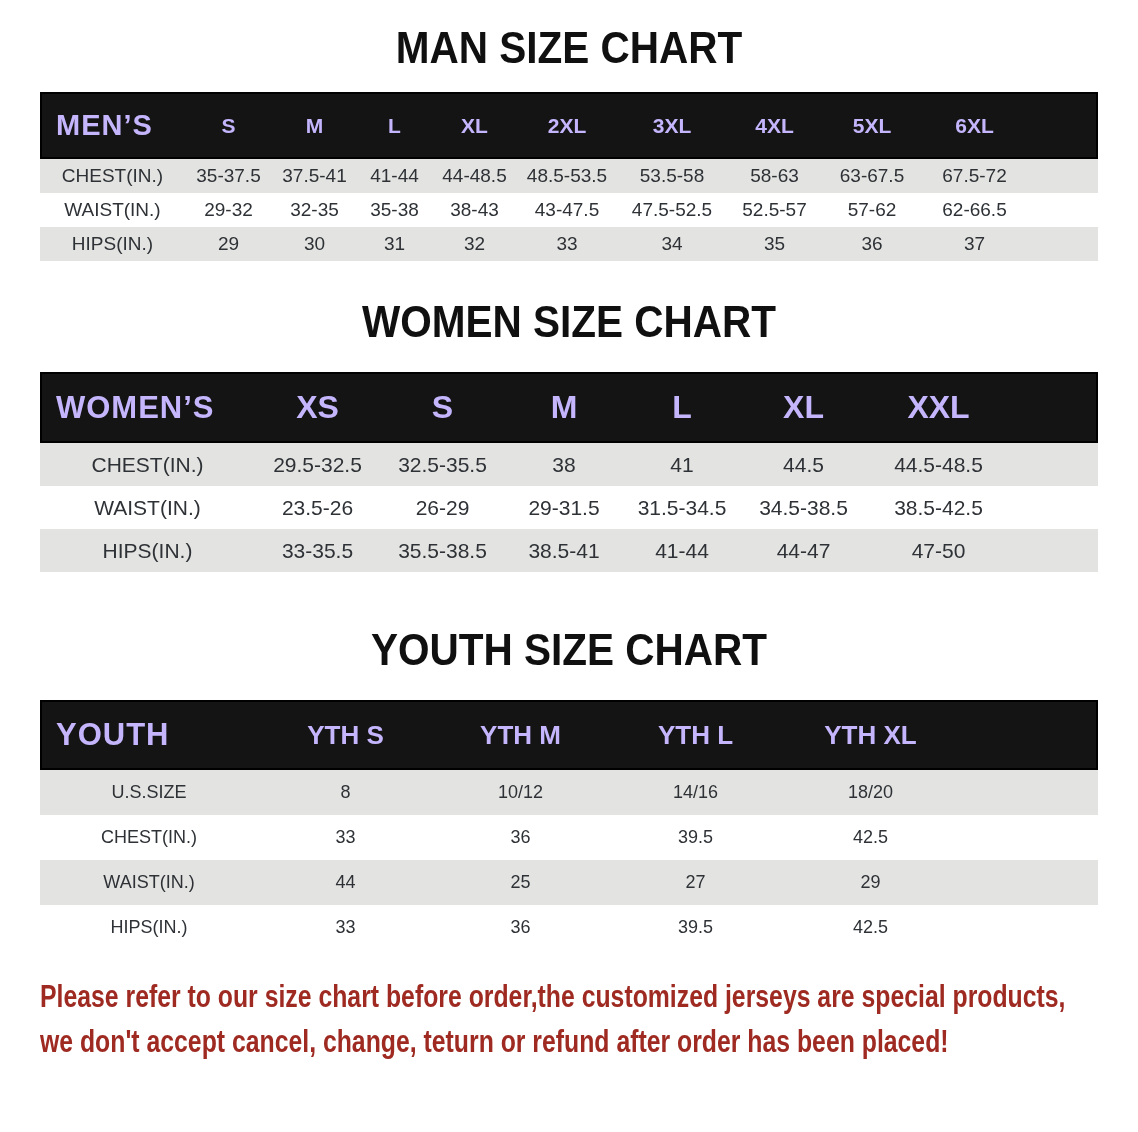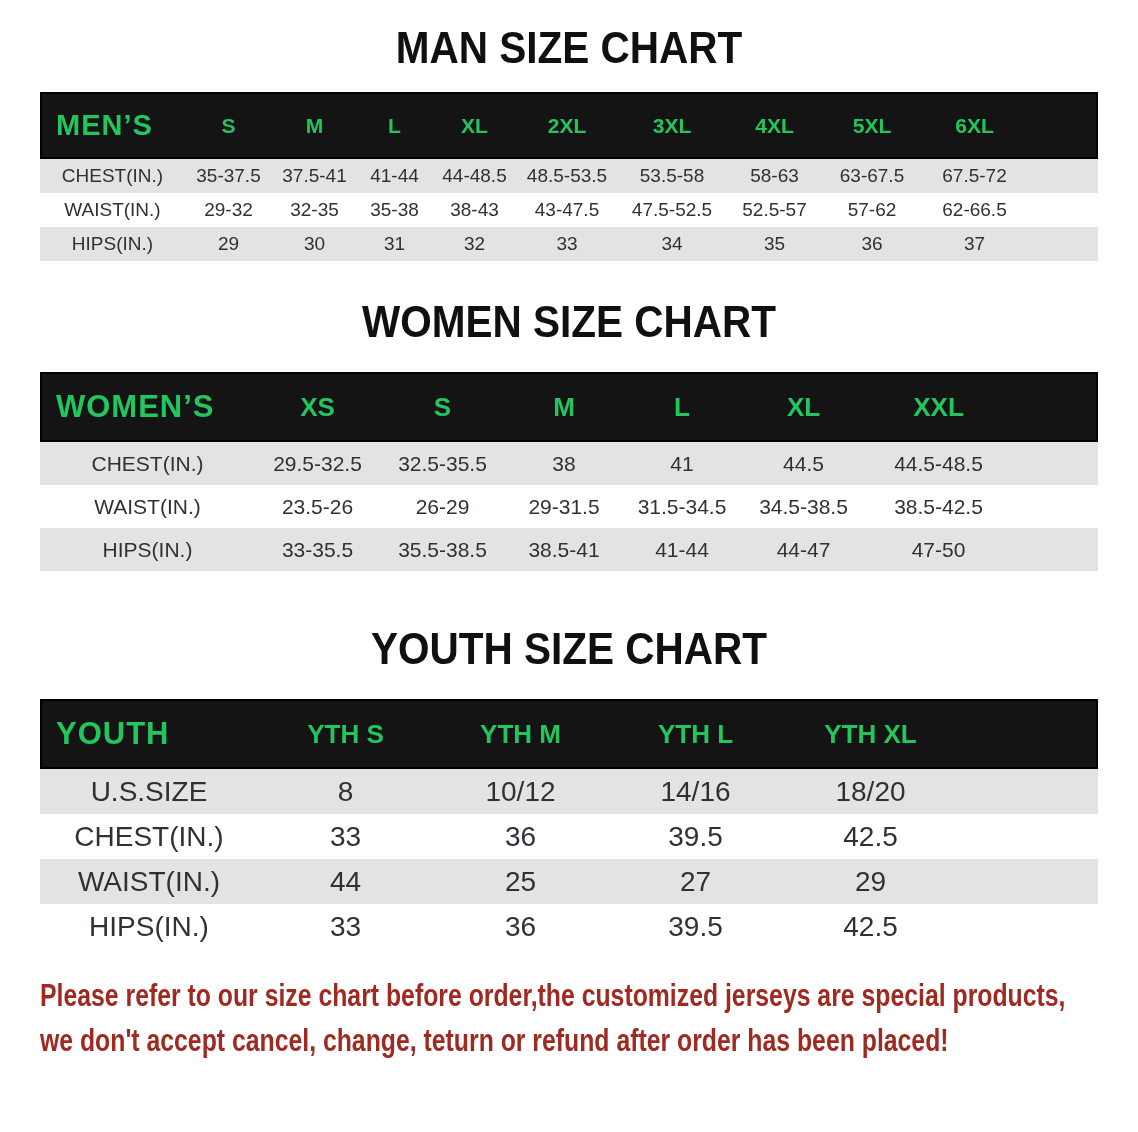--- a/index.html
+++ b/index.html
@@ -31,46 +31,46 @@
   
   .size-table{
     border-collapse:collapse;table-layout:fixed;
     width:1058px;margin-left:40px;
   }
   .section-men   .size-table{margin-top:18px;}
   .section-women .size-table{margin-top:24px;}
   .section-youth .size-table{margin-top:24px;}
   .size-table thead tr{background:#141414;box-shadow:inset 0 0 0 2px #000;}
   .size-table thead th{
-    color:#22c55e;font-weight:bold;text-align:center;vertical-align:middle;
+    color:#c4b5fd;font-weight:bold;text-align:center;vertical-align:middle;
     padding:17px;white-space:nowrap;
   }
   .size-table th.group-label{
     text-align:left;padding-left:16px;letter-spacing:1px;
   }
   .size-table tbody td{
     text-align:center;vertical-align:middle;color:#2e3236;
     padding:0;white-space:nowrap;
   }
   .size-table tbody tr.stripe{background:#e3e3e1;}
   .size-table tbody tr.plain{background:#ffffff;}
   
   .section-men   thead tr{height:52px;}
   .section-men   tbody tr{height:34px;}
   .section-men   tbody td{font-size:19px;}
   .section-men   thead th{font-size:21px;}
   .section-men   th.group-label{font-size:29px;}
   .section-women thead tr{height:68px;}
   .section-women tbody tr{height:43px;}
   .section-women tbody td{font-size:21px;}
-  .section-women thead th{font-size:26px;}
+  .section-women thead th{font-size:32px;}
   .section-women th.group-label{font-size:31px;}
   .section-youth thead tr{height:56px;}
   .section-youth tbody tr{height:45px;}
-  .section-youth tbody td{font-size:28px;}
+  .section-youth tbody td{font-size:18px;}
   .section-youth thead th{font-size:26px;}
   .section-youth th.group-label{font-size:31px;}
   
   .disclaimer{
     margin:24px 0 0 40px;
     font-size:31px;line-height:45px;font-weight:bold;white-space:nowrap;
     transform:scaleX(.8);transform-origin:left top;
   }
 </style>
 </head>

